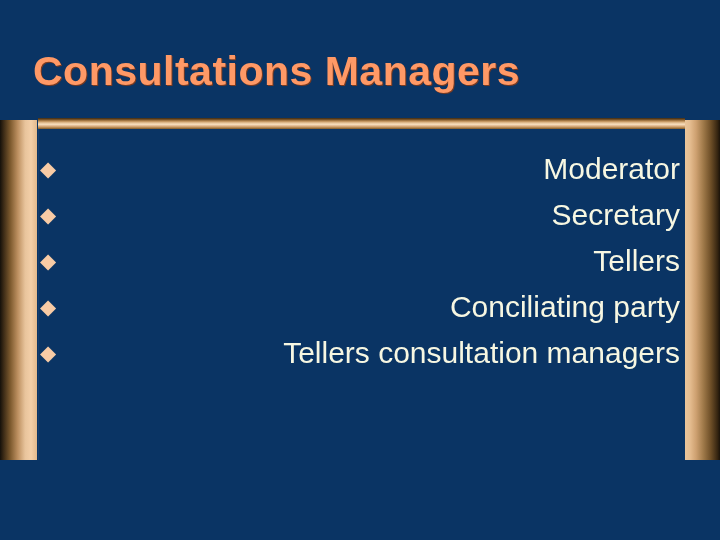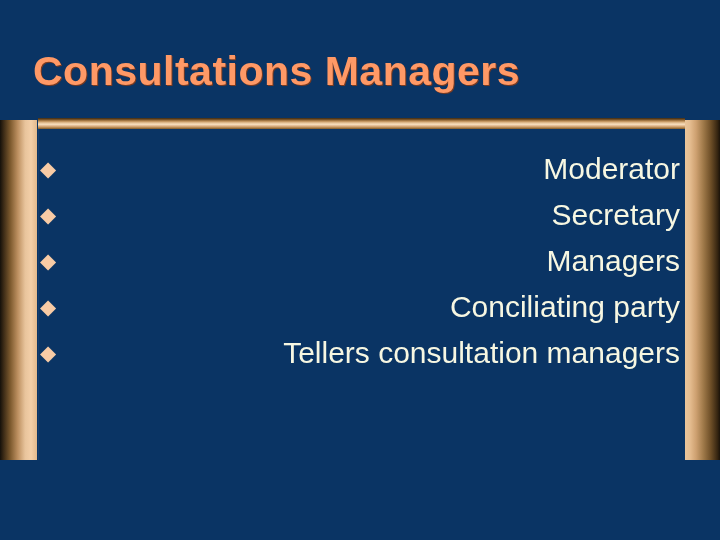--- a/index.html
+++ b/index.html
@@ -176,21 +176,21 @@
       <span class="bullet-text">Moderator</span>
     </div>
 
     <div class="bullet-row">
       <span class="bullet-marker">◆</span>
       <span class="bullet-text">Secretary</span>
     </div>
 
     <div class="bullet-row">
       <span class="bullet-marker">◆</span>
-      <span class="bullet-text">Managers</span>
+      <span class="bullet-text">Tellers</span>
     </div>
 
     <div class="bullet-row">
       <span class="bullet-marker">◆</span>
       <span class="bullet-text">Conciliating party</span>
     </div>
 
     <div class="bullet-row">
       <span class="bullet-marker">◆</span>
       <span class="bullet-text">Tellers consultation managers</span>

